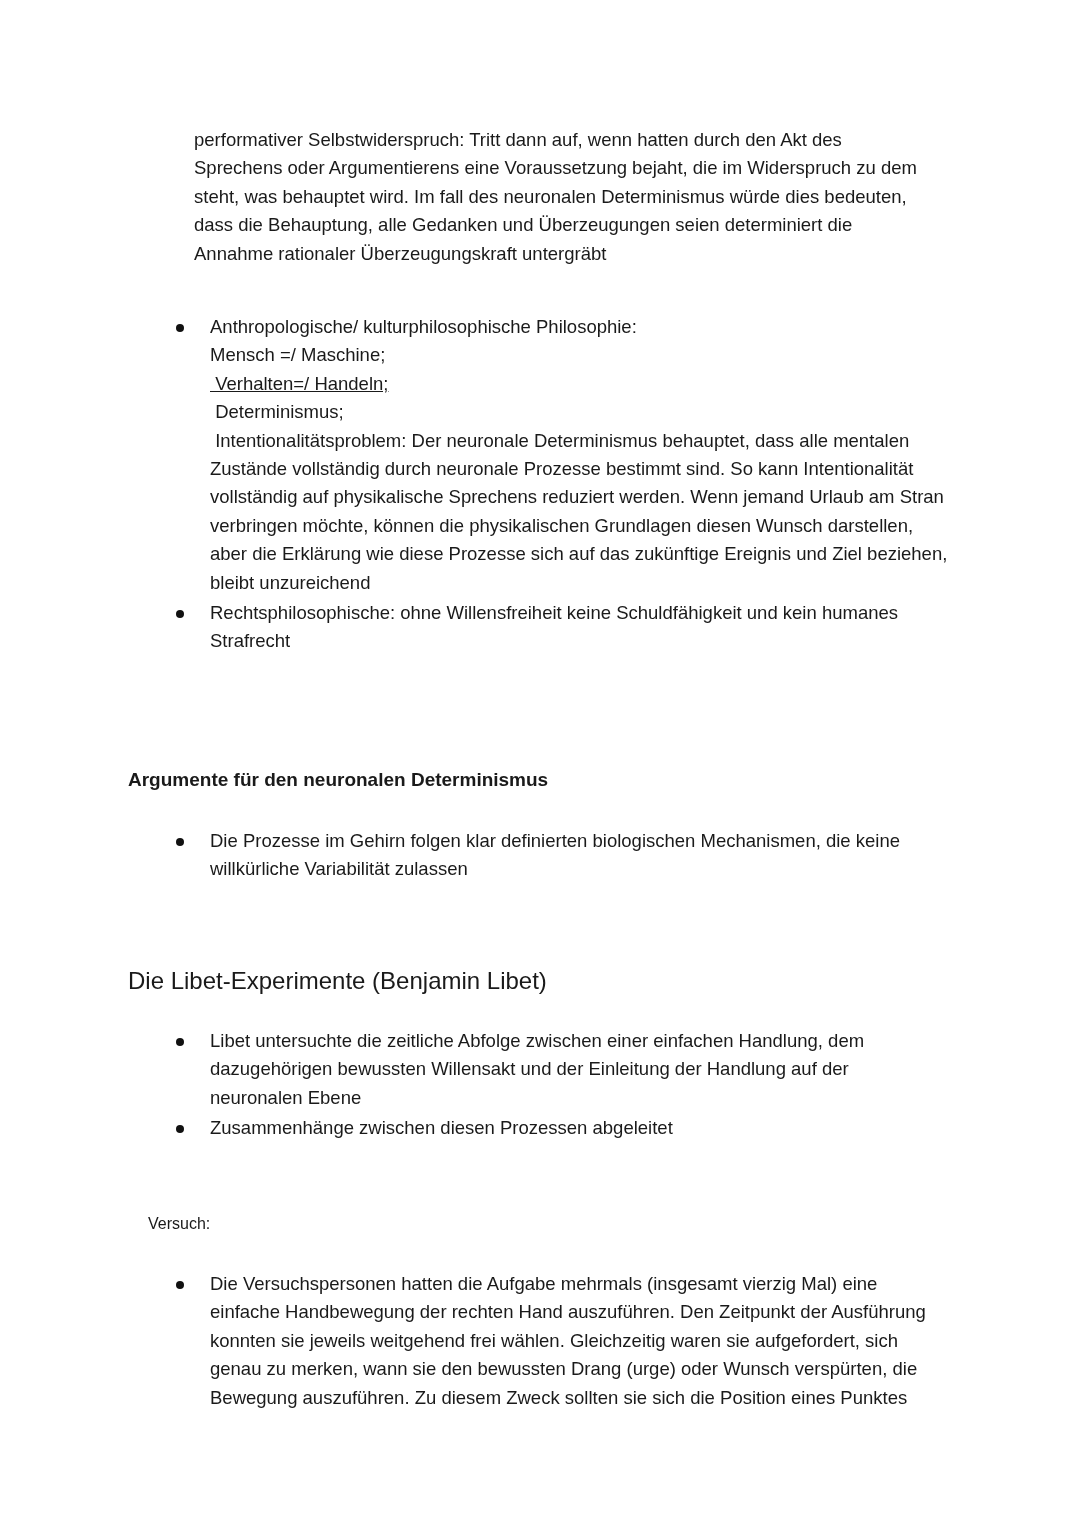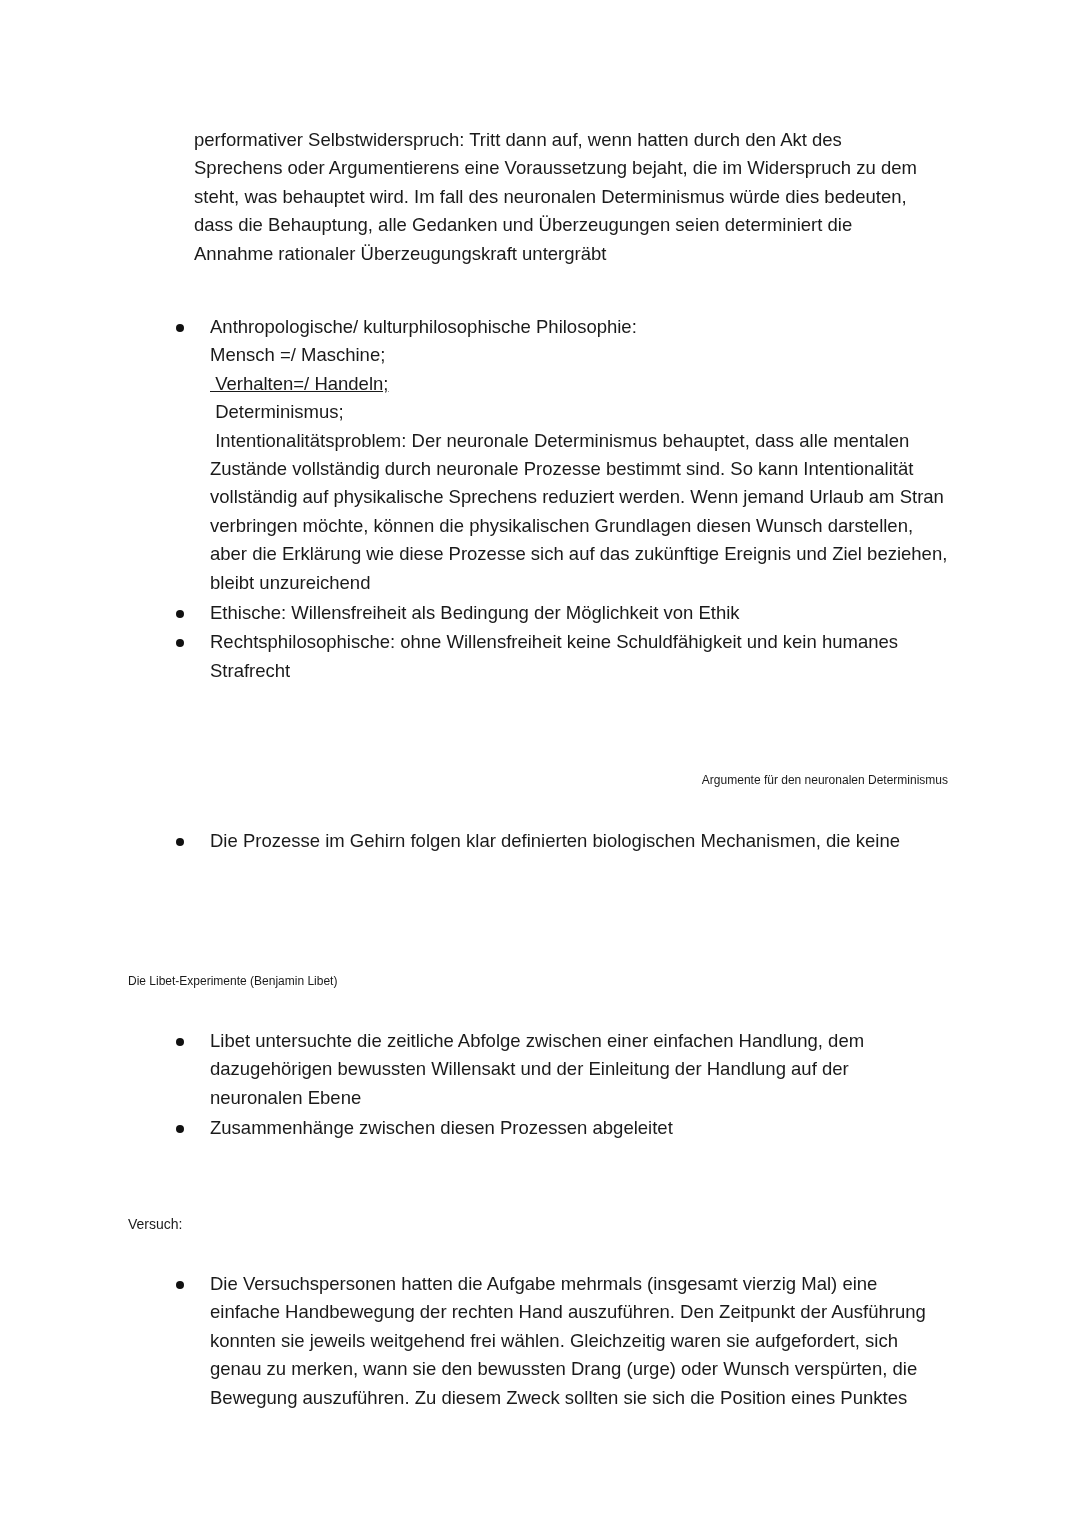--- a/index.html
+++ b/index.html
@@ -84,52 +84,49 @@
       <span class="line" style="white-space:pre;"> Determinismus;</span>
       <span class="line" style="white-space:pre;"> Intentionalitätsproblem: Der neuronale Determinismus behauptet, dass alle mentalen</span>
       <span class="line">Zustände vollständig durch neuronale Prozesse bestimmt sind. So kann Intentionalität</span>
       <span class="line">vollständig auf physikalische Sprechens reduziert werden. Wenn jemand Urlaub am Stran</span>
       <span class="line">verbringen möchte, können die physikalischen Grundlagen diesen Wunsch darstellen,</span>
       <span class="line">aber die Erklärung wie diese Prozesse sich auf das zukünftige Ereignis und Ziel beziehen,</span>
       <span class="line">bleibt unzureichend</span>
     </li>
     <li style="margin-top:1.5px;">
       <span class="bullet"></span>
-      <span class="line">Ethische: Willensfreiheit als Bedingung der Möglichkeit von Ethik</span>
-    </li>
-    <li style="margin-top:1.5px;">
-      <span class="bullet"></span>
       <span class="line">Rechtsphilosophische: ohne Willensfreiheit keine Schuldfähigkeit und kein humanes</span>
       <span class="line">Strafrecht</span>
     </li>
   </ul>
 
-  <h2 class="heading" style="top:766px; font-size:12px; font-weight:normal; line-height:28.4px;text-align:right;">Argumente für den neuronalen Determinismus</h2>
+  <h2 class="heading" style="top:766px; font-size:19px; font-weight:bold; line-height:28.4px;">Argumente für den neuronalen Determinismus</h2>
   <ul class="bullets" style="top:811px;">
     <li>
       <span class="bullet"></span>
       <span class="line">Die Prozesse im Gehirn folgen klar definierten biologischen Mechanismen, die keine</span>
+      <span class="line">willkürliche Variabilität zulassen</span>
     </li>
   </ul>
 
-  <h2 class="heading" style="top:967px; font-size:12px; font-weight:normal; line-height:28.4px;">Die Libet-Experimente (Benjamin Libet)</h2>
+  <h2 class="heading" style="top:967px; font-size:24px; font-weight:normal; line-height:28.4px;">Die Libet-Experimente (Benjamin Libet)</h2>
   <ul class="bullets" style="top:1011px;">
     <li>
       <span class="bullet"></span>
       <span class="line">Libet untersuchte die zeitliche Abfolge zwischen einer einfachen Handlung, dem</span>
       <span class="line">dazugehörigen bewussten Willensakt und der Einleitung der Handlung auf der</span>
       <span class="line">neuronalen Ebene</span>
     </li>
     <li style="margin-top:1.5px;">
       <span class="bullet"></span>
       <span class="line">Zusammenhänge zwischen diesen Prozessen abgeleitet</span>
     </li>
   </ul>
 
-  <h2 class="heading" style="top:1210px; font-size:14px; font-weight:normal; line-height:28.4px;">Versuch:</h2>
+  <h2 class="heading" style="top:1210px; font-size:16px; font-weight:normal; line-height:28.4px;margin-left:20px;">Versuch:</h2>
   <ul class="bullets" style="top:1254px;">
     <li>
       <span class="bullet"></span>
       <span class="line">Die Versuchspersonen hatten die Aufgabe mehrmals (insgesamt vierzig Mal) eine</span>
       <span class="line">einfache Handbewegung der rechten Hand auszuführen. Den Zeitpunkt der Ausführung</span>
       <span class="line">konnten sie jeweils weitgehend frei wählen. Gleichzeitig waren sie aufgefordert, sich</span>
       <span class="line">genau zu merken, wann sie den bewussten Drang (urge) oder Wunsch verspürten, die</span>
       <span class="line">Bewegung auszuführen. Zu diesem Zweck sollten sie sich die Position eines Punktes</span>
     </li>
   </ul>

